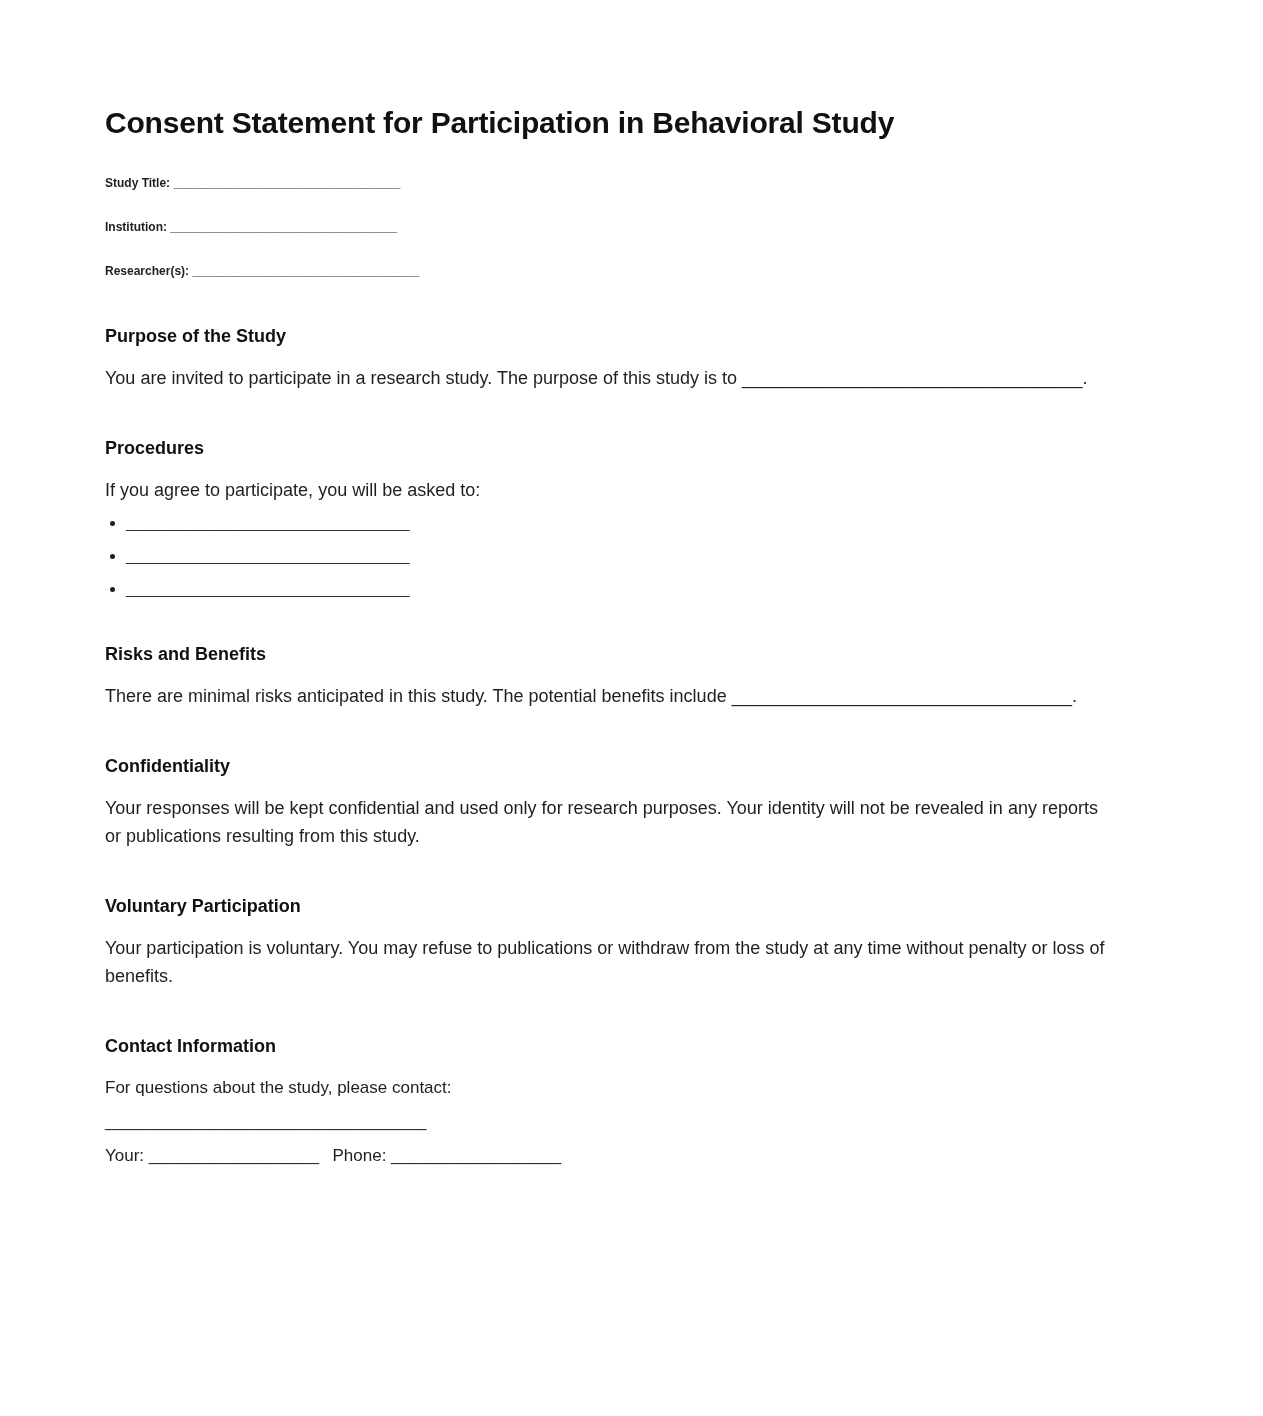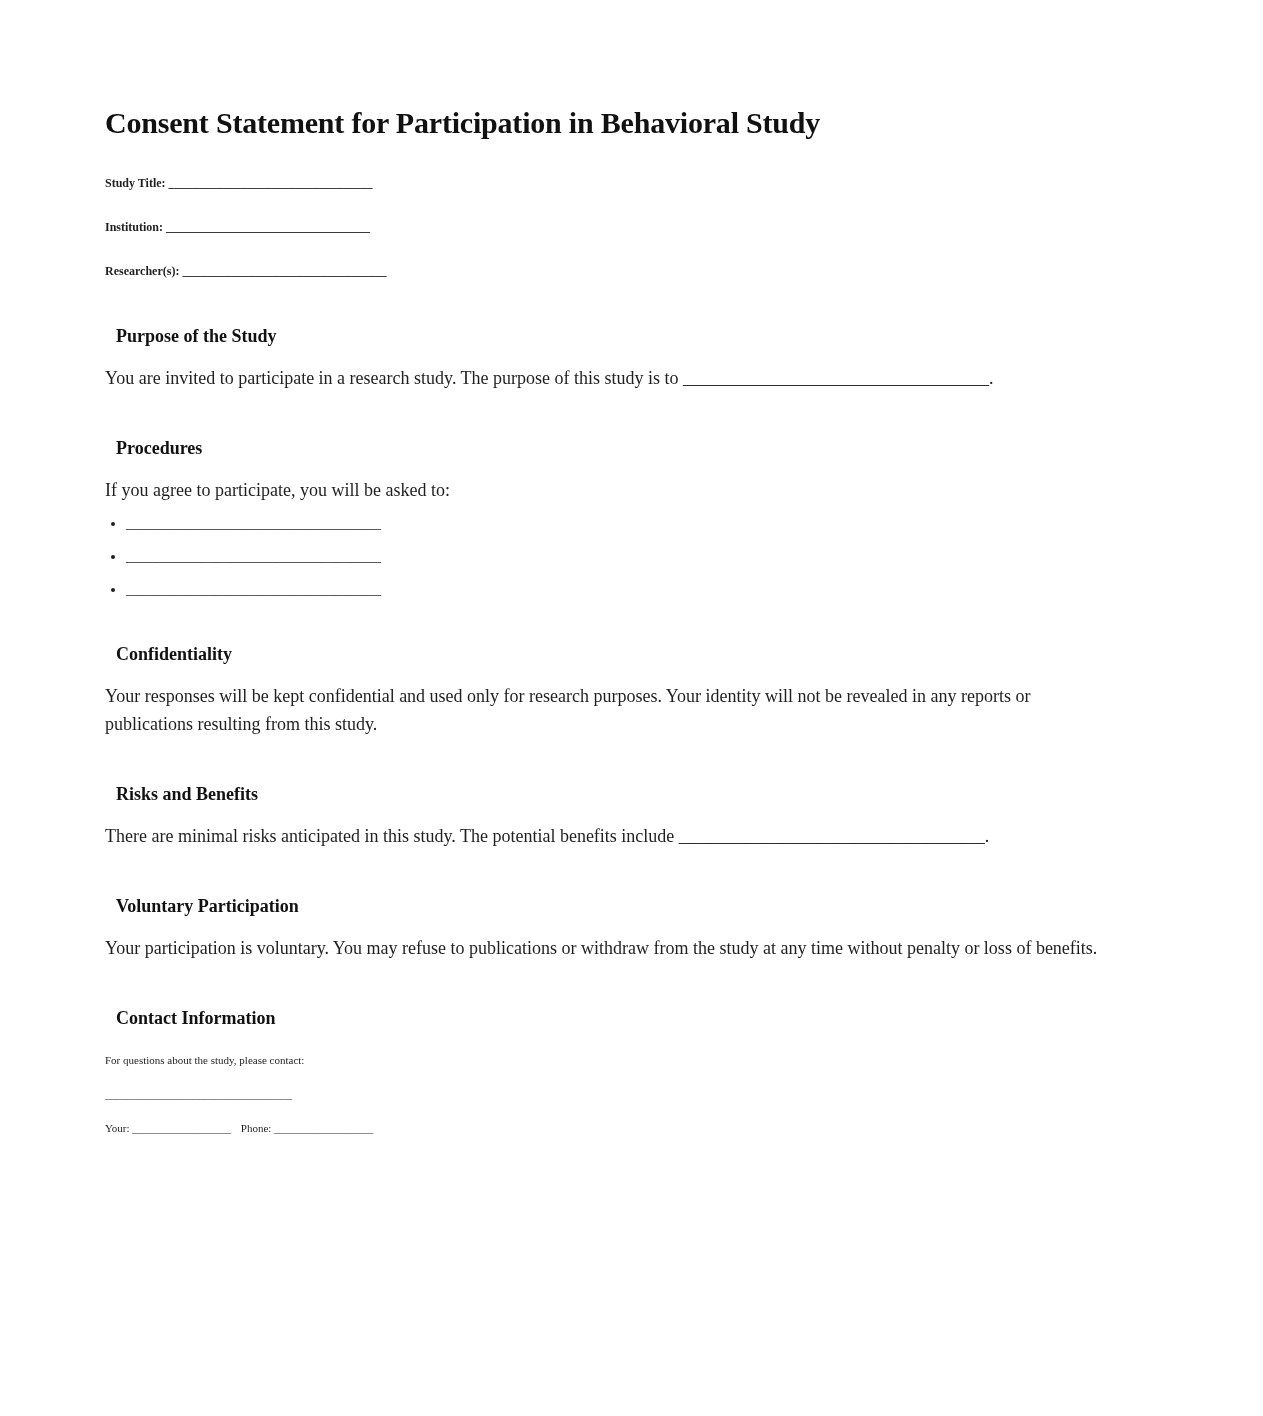--- a/index.html
+++ b/index.html
@@ -6,21 +6,20 @@
   html, body { margin: 0; padding: 0; background: #ffffff; }
   body {
     width: 1263px;
     min-height: 1416px;
     font-family: "Liberation Sans", "DejaVu Sans", sans-serif;
     color: #1f1f1f;
   }
   .page {
     padding: 104px 145px 60px 105px;
     max-width: 1263px;
-    font-family: Liberation Serif, serif;
   }
   h1.doc-title {
     font-size: 30px;
     line-height: 38px;
     font-weight: 700;
     margin: 0 0 32px 0;
     color: #111111;
     letter-spacing: -0.2px;
   }
   .field-line {
@@ -28,40 +27,40 @@
     font-weight: 700;
     line-height: 18px;
     margin: 0 0 26px 0;
     white-space: nowrap;
   }
   .field-line .blank { font-weight: 700; }
   h2.section-heading {
     font-size: 18px;
     line-height: 24px;
     font-weight: 700;
-    margin: 44px 0 16px 11px;
+    margin: 44px 0 16px 0;
     color: #111111;
   }
   p.body-text {
     font-size: 18px;
     line-height: 28px;
     margin: 0 0 10px 0;
   }
   ul.blank-list {
     list-style: disc;
     margin: 10px 0 0 0;
     padding-left: 21px;
   }
   ul.blank-list li {
     font-size: 15px;
     line-height: 18px;
     margin-bottom: 15px;
   }
   .contact-block p {
-    font-size: 11px;
+    font-size: 17px;
     line-height: 28px;
     margin: 0 0 6px 0;
   }
   .inline-gap { display: inline-block; width: 4px; }
   .signature-line {
     width: 280px;
     height: 0;
     border-bottom: 2px solid #a9a9a9;
     margin-top: 36px;
   }
@@ -98,27 +97,27 @@
     <h2 class="section-heading">Procedures</h2>
     <p class="body-text">If you agree to participate, you will be asked to:</p>
     <ul class="blank-list">
       <li>__________________________________</li>
       <li>__________________________________</li>
       <li>__________________________________</li>
     </ul>
   </section>
 
   <section>
-    <h2 class="section-heading">Confidentiality</h2>
-    <p class="body-text">Your responses will be kept confidential and used only for research purposes. Your identity will not be revealed in any reports or publications resulting from this study.</p>
+    <h2 class="section-heading">Risks and Benefits</h2>
+    <p class="body-text">There are minimal risks anticipated in this study. The potential benefits include __________________________________.</p>
   </section>
 
   <section>
-    <h2 class="section-heading">Risks and Benefits</h2>
-    <p class="body-text">There are minimal risks anticipated in this study. The potential benefits include __________________________________.</p>
+    <h2 class="section-heading">Confidentiality</h2>
+    <p class="body-text">Your responses will be kept confidential and used only for research purposes. Your identity will not be revealed in any reports or publications resulting from this study.</p>
   </section>
 
   <section>
     <h2 class="section-heading">Voluntary Participation</h2>
     <p class="body-text">Your participation is voluntary. You may refuse to publications or withdraw from the study at any time without penalty or loss of benefits.</p>
   </section>
 
   <section class="contact-block">
     <h2 class="section-heading">Contact Information</h2>
     <p>For questions about the study, please contact:</p>

